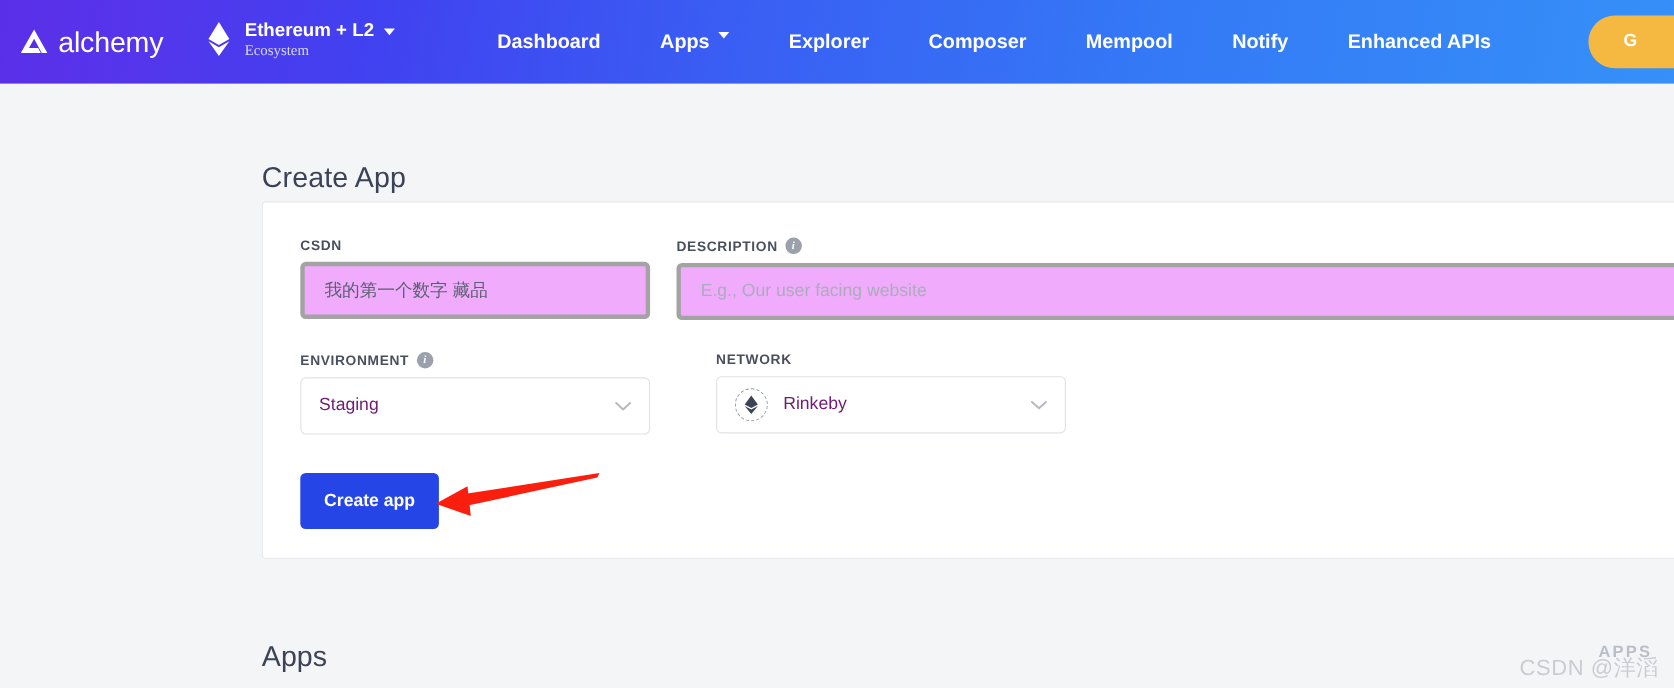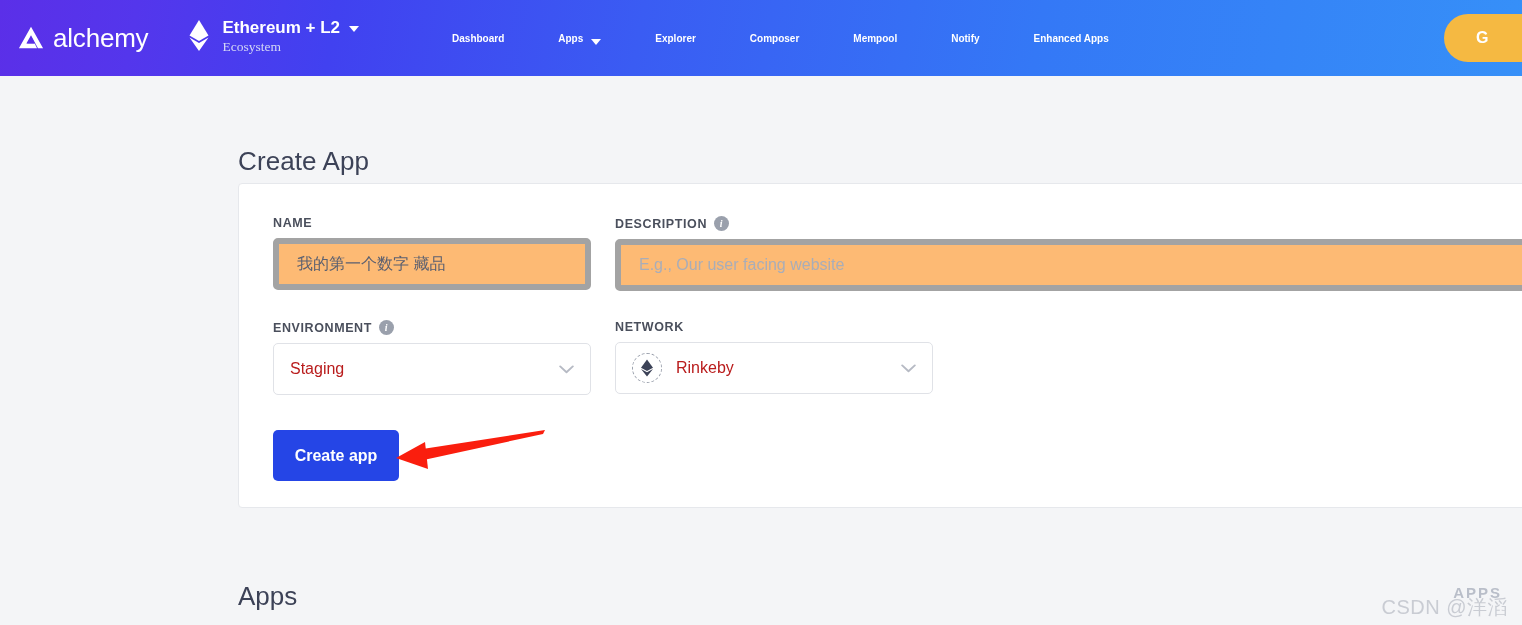--- a/index.html
+++ b/index.html
@@ -77,27 +77,27 @@
   }
 
   .nav-links {
     display: flex;
     align-items: center;
     margin-left: 66px;
     gap: 0px;
   }
   .nav-link {
     color: #ffffff;
-    font-size: 10px;
+    font-size: 18px;
     font-weight: bold;
     white-space: nowrap;
     padding: 0 27px;
     cursor: pointer;
     display: flex;
-    align-items: flex-end;
+    align-items: flex-start;
   }
   .nav-link .caret { border-top-color: #ffffff; margin-left: 8px; }
 
   .cta-pill {
     position: absolute;
     right: -26px;
     top: 14px;
     height: 48px;
     min-width: 104px;
     border-radius: 24px;
@@ -161,23 +161,23 @@
     font-weight: bold;
     line-height: 15px;
     text-align: center;
     margin-left: 7px;
     font-family: "Liberation Serif", serif;
     font-style: italic;
   }
 
   .input-box {
     height: 52px;
-    border: 6px solid #a3a3a3;
+    border: 4px solid #a3a3a3;
     border-radius: 5px;
-    background: #fdba74;
+    background: #f0abfc;
     display: flex;
     align-items: center;
     padding: 0 18px;
     font-size: 16px;
     color: #5b6070;
     cursor: text;
     width: 100%;
     font-family: inherit;
     outline: none;
   }
@@ -185,21 +185,21 @@
 
   .select-box {
     height: 52px;
     border: 1px solid #e0e2e7;
     border-radius: 5px;
     background: #ffffff;
     display: flex;
     align-items: center;
     padding: 0 16px;
     font-size: 16px;
-    color: #b91c1c;
+    color: #701a75;
     cursor: pointer;
     position: relative;
     width: 100%;
   }
   .select-value { flex: 1; }
   .chev {
     width: 15px; height: 9px;
     flex: 0 0 auto;
     margin-left: 8px;
   }
@@ -213,20 +213,21 @@
     display: flex;
   }
   .col-name { width: 318px; flex: 0 0 318px; }
   .col-desc { margin-left: 24px; flex: 1; padding-right: 0; }
 
   .row-bot {
     position: absolute;
     left: 34px;
     top: 136px;
     display: flex;
+    gap: 36px;
   }
   .col-env { width: 318px; flex: 0 0 318px; }
   .col-chain { width: 318px; flex: 0 0 318px; margin-left: 24px; }
   .col-net { width: 318px; flex: 0 0 318px; margin-left: 24px; }
 
   .chain-icon {
     width: 30px; height: 30px;
     border-radius: 50%;
     background: #627eea;
     display: flex;
@@ -345,38 +346,38 @@
     <div class="nav-link">
       <span>Composer</span>
     </div>
     <div class="nav-link">
       <span>Mempool</span>
     </div>
     <div class="nav-link">
       <span>Notify</span>
     </div>
     <div class="nav-link">
-      <span>Enhanced Apps</span>
+      <span>Enhanced APIs</span>
     </div>
   </nav>
 
   <button class="cta-pill">G</button>
 </div>
 
 <div class="content">
 
   <h1 class="page-title">Create App</h1>
 
   <section class="card">
 
     <div class="row-top">
 
       <div class="col-name">
         <div class="field-label">
-          <span>NAME</span>
+          <span>CSDN</span>
         </div>
         <input class="input-box" type="text" value="我的第一个数字 藏品" style="">
       </div>
 
       <div class="col-desc">
         <div class="field-label">
           <span>DESCRIPTION</span>
           <span class="info-icon">i</span>
         </div>
         <input class="input-box" type="text" placeholder="E.g., Our user facing website" style="">

